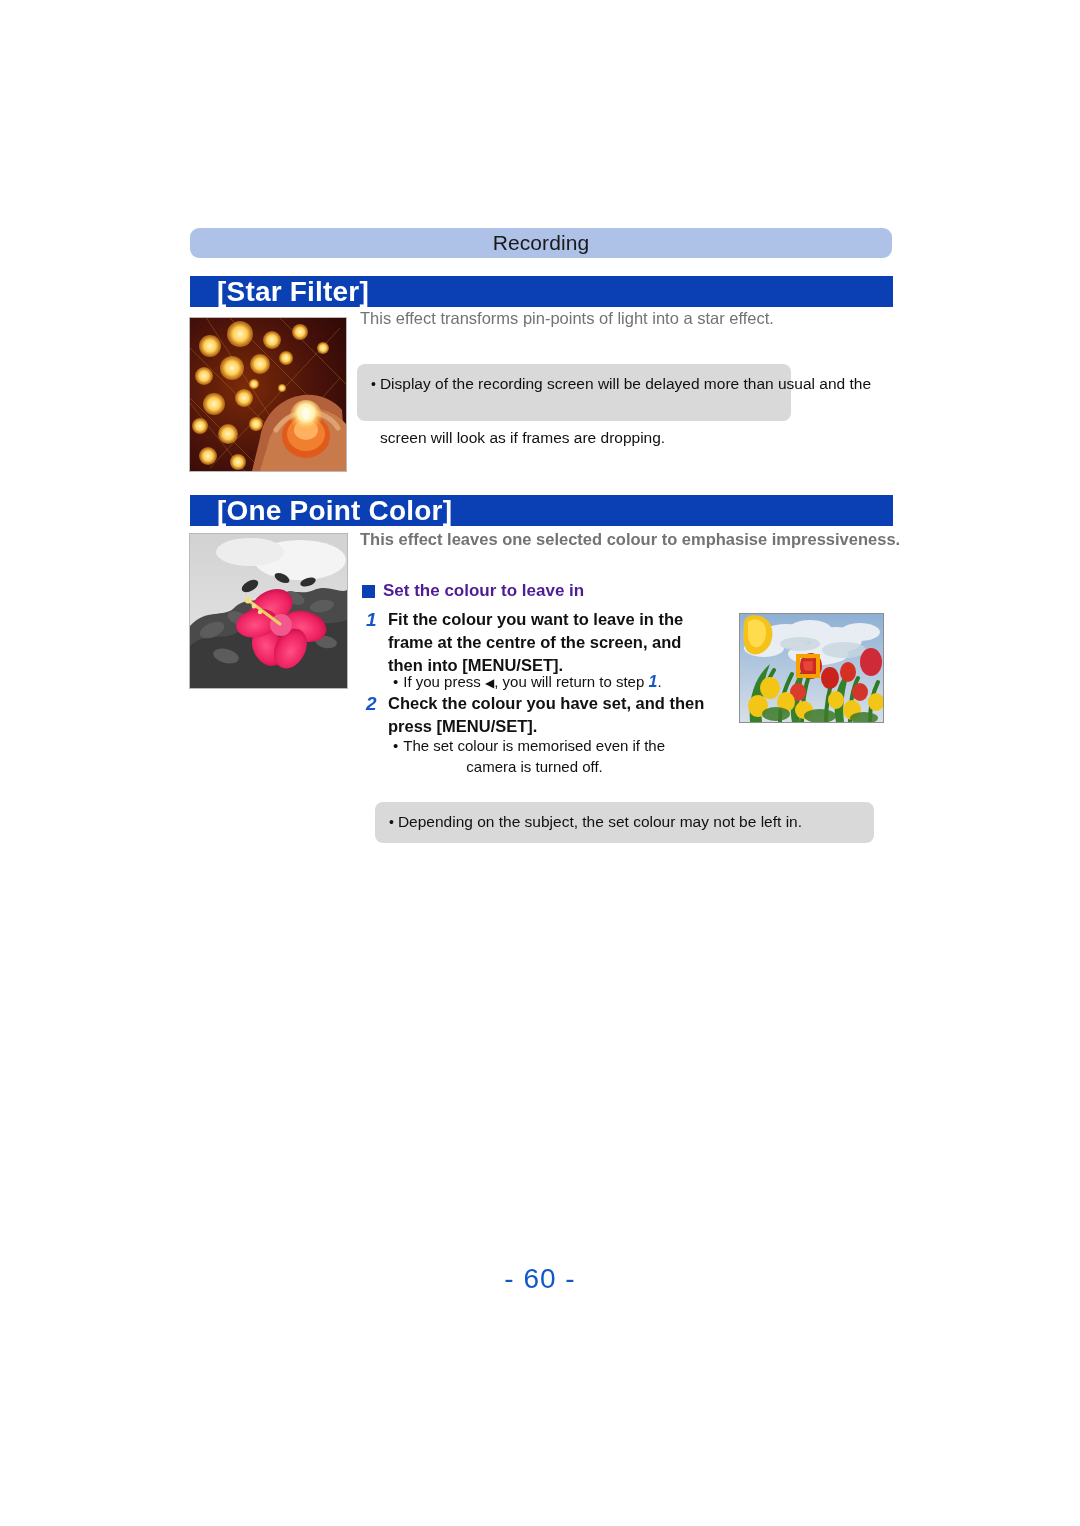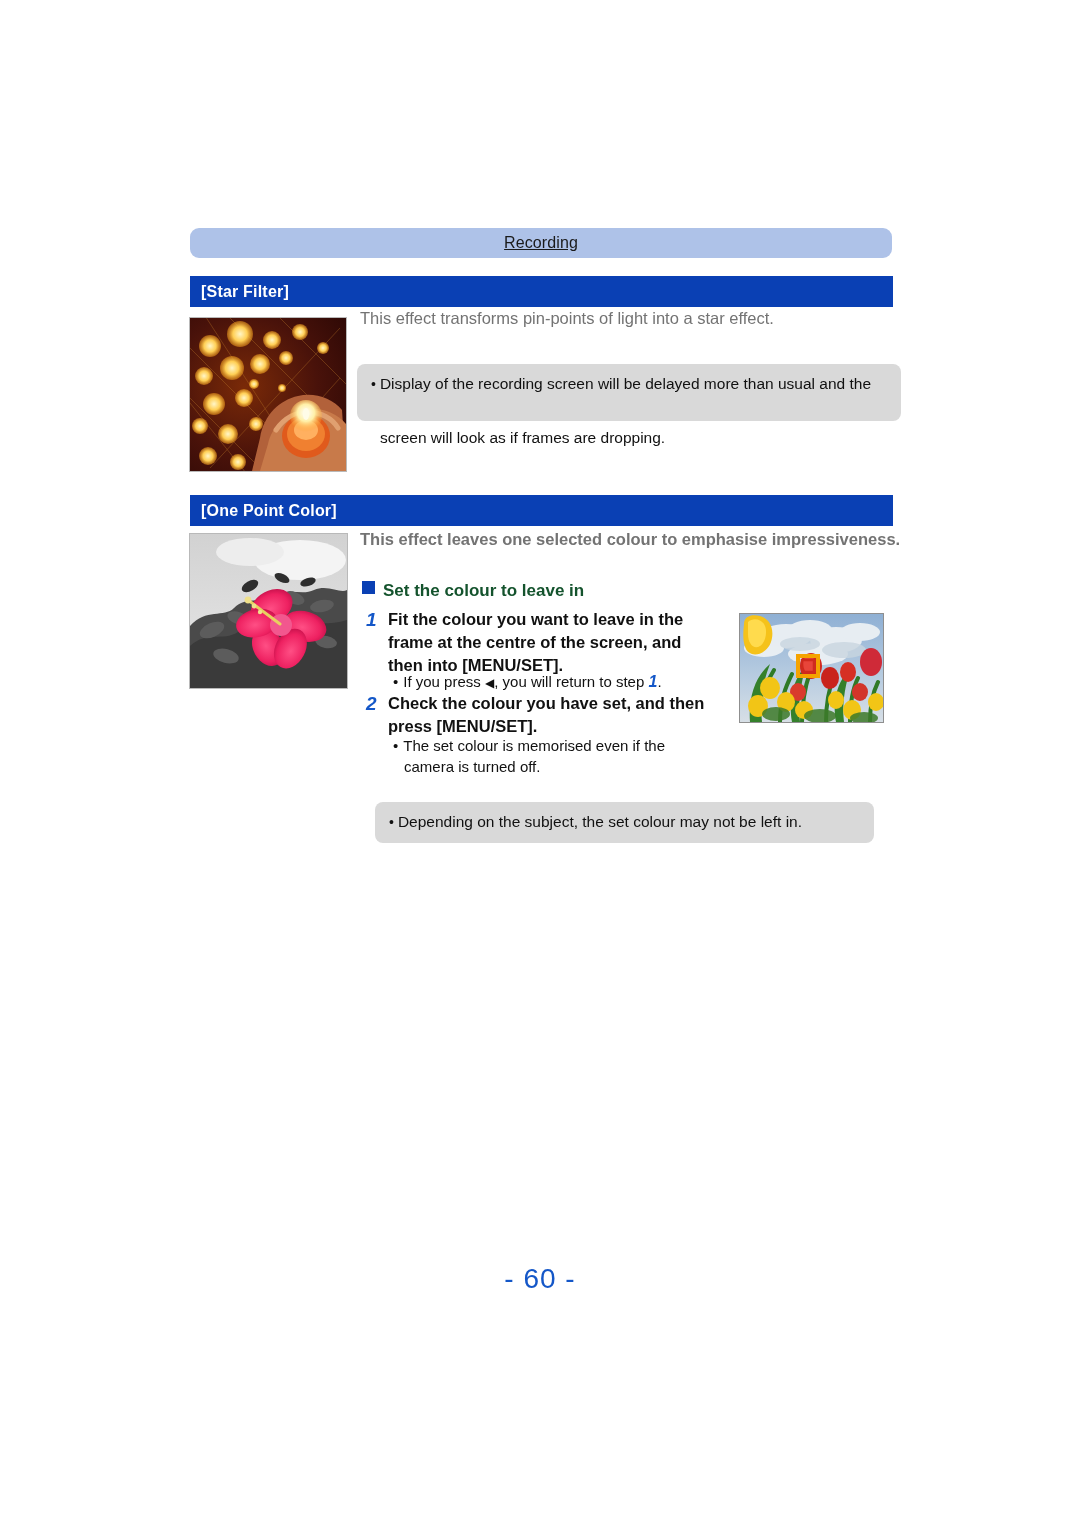--- a/index.html
+++ b/index.html
@@ -31,41 +31,40 @@
     top: 228px;
     width: 702px;
     height: 30px;
     background: #aec2e8;
     border-radius: 9px;
     display: flex;
     align-items: center;
     justify-content: center;
   }
   .rec-band-text {
-    font-size: 16px;
+    font-size: 21px;
     color: #1a1a1a;
     letter-spacing: 0.1px;
-    text-decoration: underline;
   }
 
   
   .section-bar {
     position: absolute;
     left: 190px;
     width: 703px;
     height: 31px;
     background: #0a40b4;
     display: flex;
     align-items: center;
   }
   .section-bar .section-title {
     color: #ffffff;
-    font-size: 16px;
+    font-size: 28px;
     font-weight: bold;
-    padding-left: 11px;
+    padding-left: 27px;
     letter-spacing: 0.2px;
   }
   #bar-star  { top: 276px; }
   #bar-onept { top: 495px; }
 
   
   .photo {
     position: absolute;
     overflow: hidden;
     border: 1px solid #b9b9b9;
@@ -108,21 +107,21 @@
   .note-box {
     position: absolute;
     background: #d9d9d9;
     border-radius: 8px;
     box-sizing: border-box;
     padding: 9px 12px 9px 14px;
   }
   #note-star {
     left: 357px;
     top: 364px;
-    width: 544px;
+    width: 434px;
     height: 57px;
   }
   #note-onept {
     left: 375px;
     top: 802px;
     width: 499px;
     height: 41px;
   }
   .note-line {
     font-size: 15.5px;
@@ -136,23 +135,24 @@
     margin-right: 4px;
     font-size: 14px;
   }
 
   
   .sub-head {
     position: absolute;
     left: 362px;
     top: 581px;
     display: flex;
+    align-items: center;
     font-size: 17px;
     font-weight: bold;
-    color: #14532d;
+    color: #4c1d95;
     white-space: nowrap;
   }
   .blue-square {
     width: 13px;
     height: 13px;
     background: #0a40b4;
     display: inline-block;
     margin-right: 8px;
   }
 
@@ -189,21 +189,21 @@
     line-height: 21px;
     white-space: nowrap;
     font-weight: normal;
   }
   #sub-1 { left: 393px; top: 671px; }
   #sub-2 { left: 393px; top: 735px; }
   .sub-bullet .b::before {
     content: "\2022";
     margin-right: 5px;
   }
-  .sub-bullet .cont2 { padding-left: 11px; display: block; }
+  .sub-bullet .cont2 { padding-left: 11px; display: block; text-align: center; }
   .inline-num {
     color: #1457c8;
     font-weight: bold;
     font-style: italic;
     font-size: 16px;
   }
   .arrow-left {
     font-size: 12px;
     letter-spacing: 0;
   }

